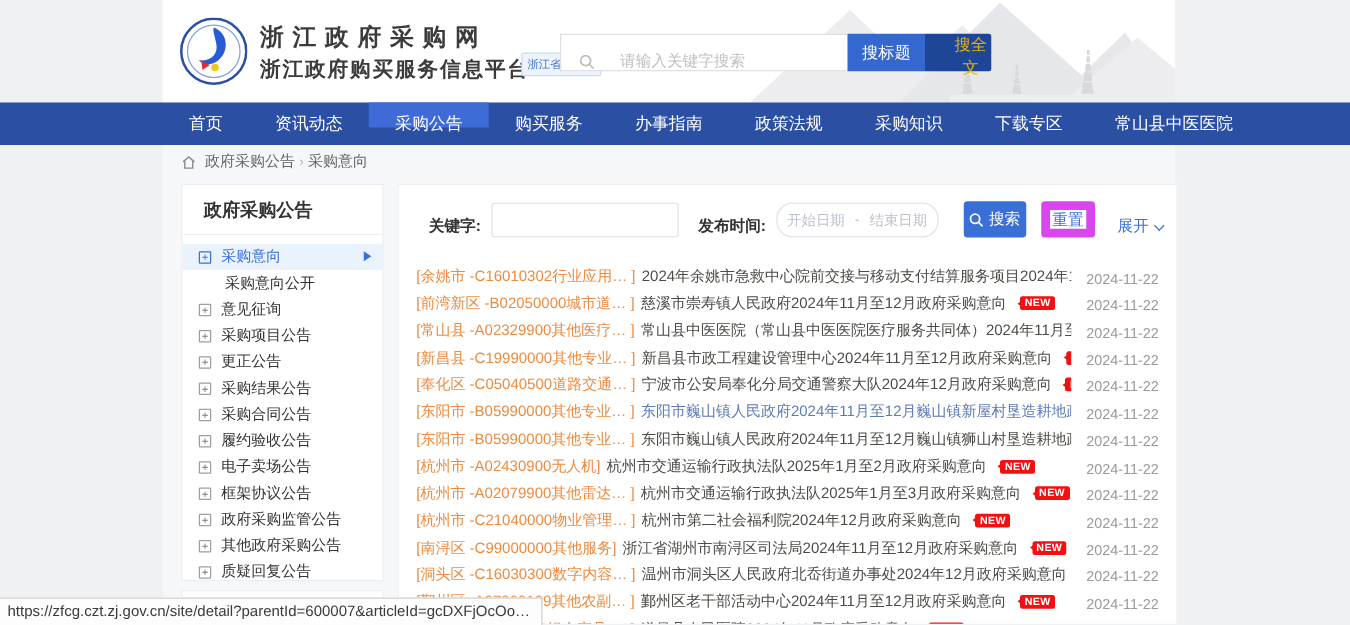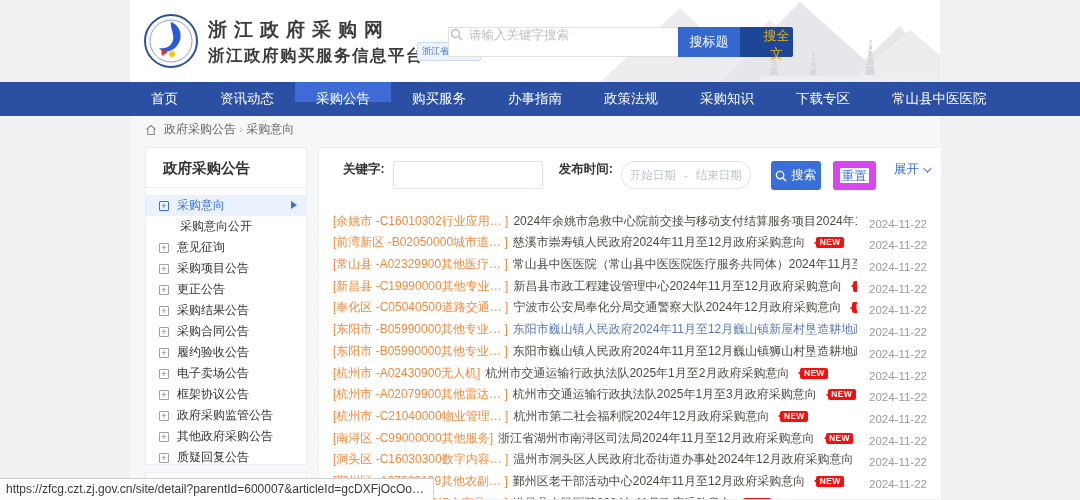--- a/index.html
+++ b/index.html
@@ -21,21 +21,21 @@
   .brand{position:absolute; left:78px; top:17px;}
   .brand .t1{font-size:19px; font-weight:bold; color:#3b3b3b; letter-spacing:7px; white-space:nowrap;}
   .brand .t2{font-size:16.5px; font-weight:bold; color:#3b3b3b; letter-spacing:1.5px; white-space:nowrap; margin-top:2px;}
   .gov-badge{
     position:absolute; left:287px; top:42px; font-size:9px; color:var(--accent);
     background:#eef4fd; border:1px solid #c9dcf5; padding:2px 4px; white-space:nowrap; border-radius:2px;
   }
   .search-wrap{position:absolute; left:318px; top:27px; display:flex; height:30px;}
   .search-box{
     width:230px; height:30px; background:#fff; border:1px solid #e0e0e0; border-right:none;
-    display:flex; align-items:flex-start; padding:0 1px; gap:6px;
+    display:flex; align-items:flex-end; padding:0 14px; gap:20px;
   }
   .search-box input{border:none; outline:none; flex:1; font-size:12.5px; color:#333; background:transparent;}
   .search-box input::placeholder{color:#bfbfbf;}
   .btn-title{width:62px; background:#3568cf; color:#fff; font-size:13px; border:none; cursor:pointer;}
   .btn-full{width:53px; background:#1d4697; color:#eab308; font-size:13px; border:none; cursor:pointer; border-radius:0 2px 2px 0;padding-left:20px;}
   
   .nav{position:absolute; left:0; top:82px; width:1080px; height:34px; background:var(--nav);}
   .nav-inner{margin-left:130px; display:flex; height:20px;}
   .nav-item{padding:0 21px; line-height:34px; font-size:13.5px; color:#fff; cursor:pointer; white-space:nowrap;}
   .nav-item.active{background:var(--nav-active);}
@@ -57,21 +57,21 @@
   .side-item .plus::before{content:"+";}
   .side-item.active{background:#e9f2fd; color:var(--accent);}
   .side-item.active .plus{border-color:var(--accent); color:var(--accent);}
   .side-item.active .arr{
     position:absolute; right:9px; top:6px; width:0; height:0;
     border-top:4.5px solid transparent; border-bottom:4.5px solid transparent; border-left:6px solid var(--accent);
   }
   .side-item.child{padding-left:34px;}
   
   .main-card{position:absolute; left:318px; top:147px; width:624px; height:353px; background:#fff; border:1px solid #eef0f2; overflow:hidden;}
-  .filter{display:flex; align-items:flex-start; padding:13px 12px 12px 24px; font-size:12.5px; color:#333;}
+  .filter{display:flex; align-items:flex-end; padding:13px 12px 12px 24px; font-size:12.5px; color:#333;}
   .flabel{font-weight:bold; white-space:nowrap;}
   .kw-input{width:150px; height:28px; border:1px solid #dfe3e9; border-radius:3px; margin-left:8px; outline:none; padding:0 8px; font-size:12px; color:#333;}
   .date-label{margin-left:16px;}
   .date-box{margin-left:8px; width:150px; height:28px; border:1px solid #dfe3e9; border-radius:13px; display:flex; align-items:center; justify-content:center; gap:8px; font-size:11.5px; color:#bcc2cc; cursor:pointer;}
   .btn-search{margin-left:20px; width:58px; height:29px; background:var(--accent); color:#fff; font-size:12.5px; border:none; border-radius:3px; cursor:pointer; display:flex; align-items:center; justify-content:center; gap:4px;}
   .btn-reset{margin-left:12px; width:48px; height:29px; background:#fff; color:var(--accent); font-size:12.5px; border:7px solid #d946ef; border-radius:3px; cursor:pointer;}
   .expand-link{margin-left:18px; color:var(--accent); font-size:12.5px; cursor:pointer; display:flex; align-items:center; gap:4px; white-space:nowrap;}
   .chev{width:6px; height:6px; border-right:1.5px solid var(--accent); border-bottom:1.5px solid var(--accent); transform:rotate(45deg) translateY(-2px);}
   
   .rows{padding:6px 14px 0 14px;}

